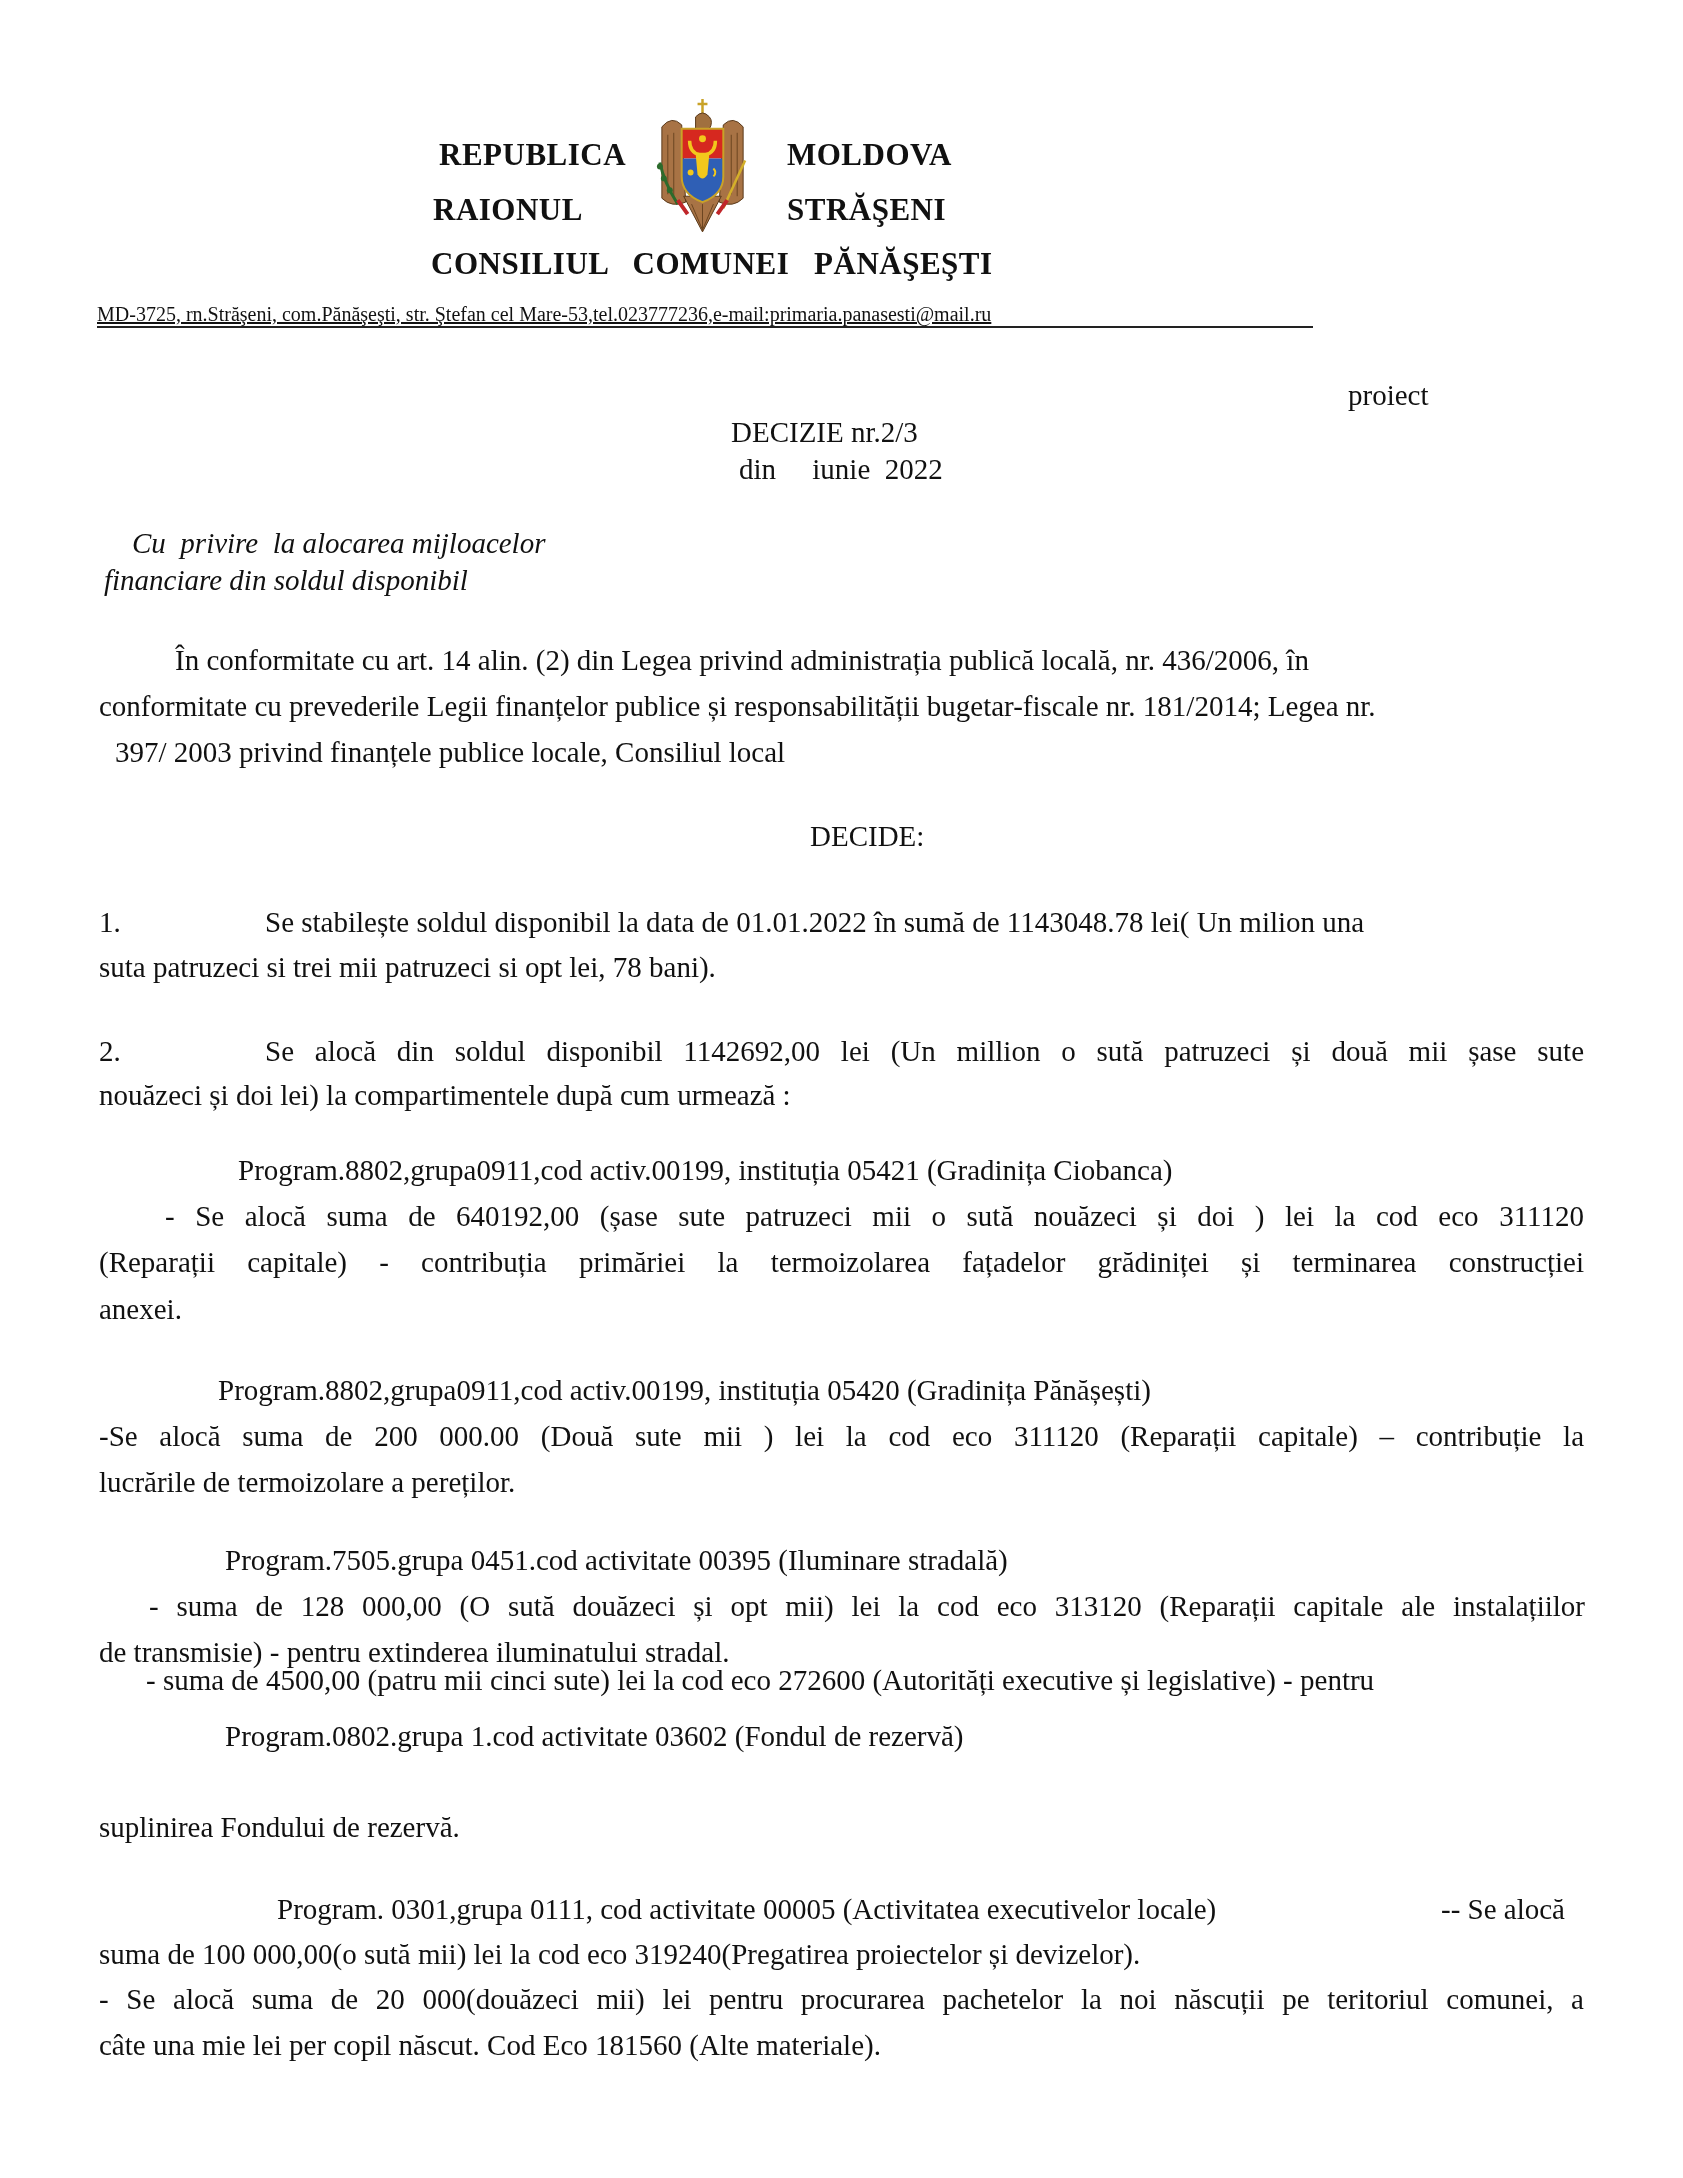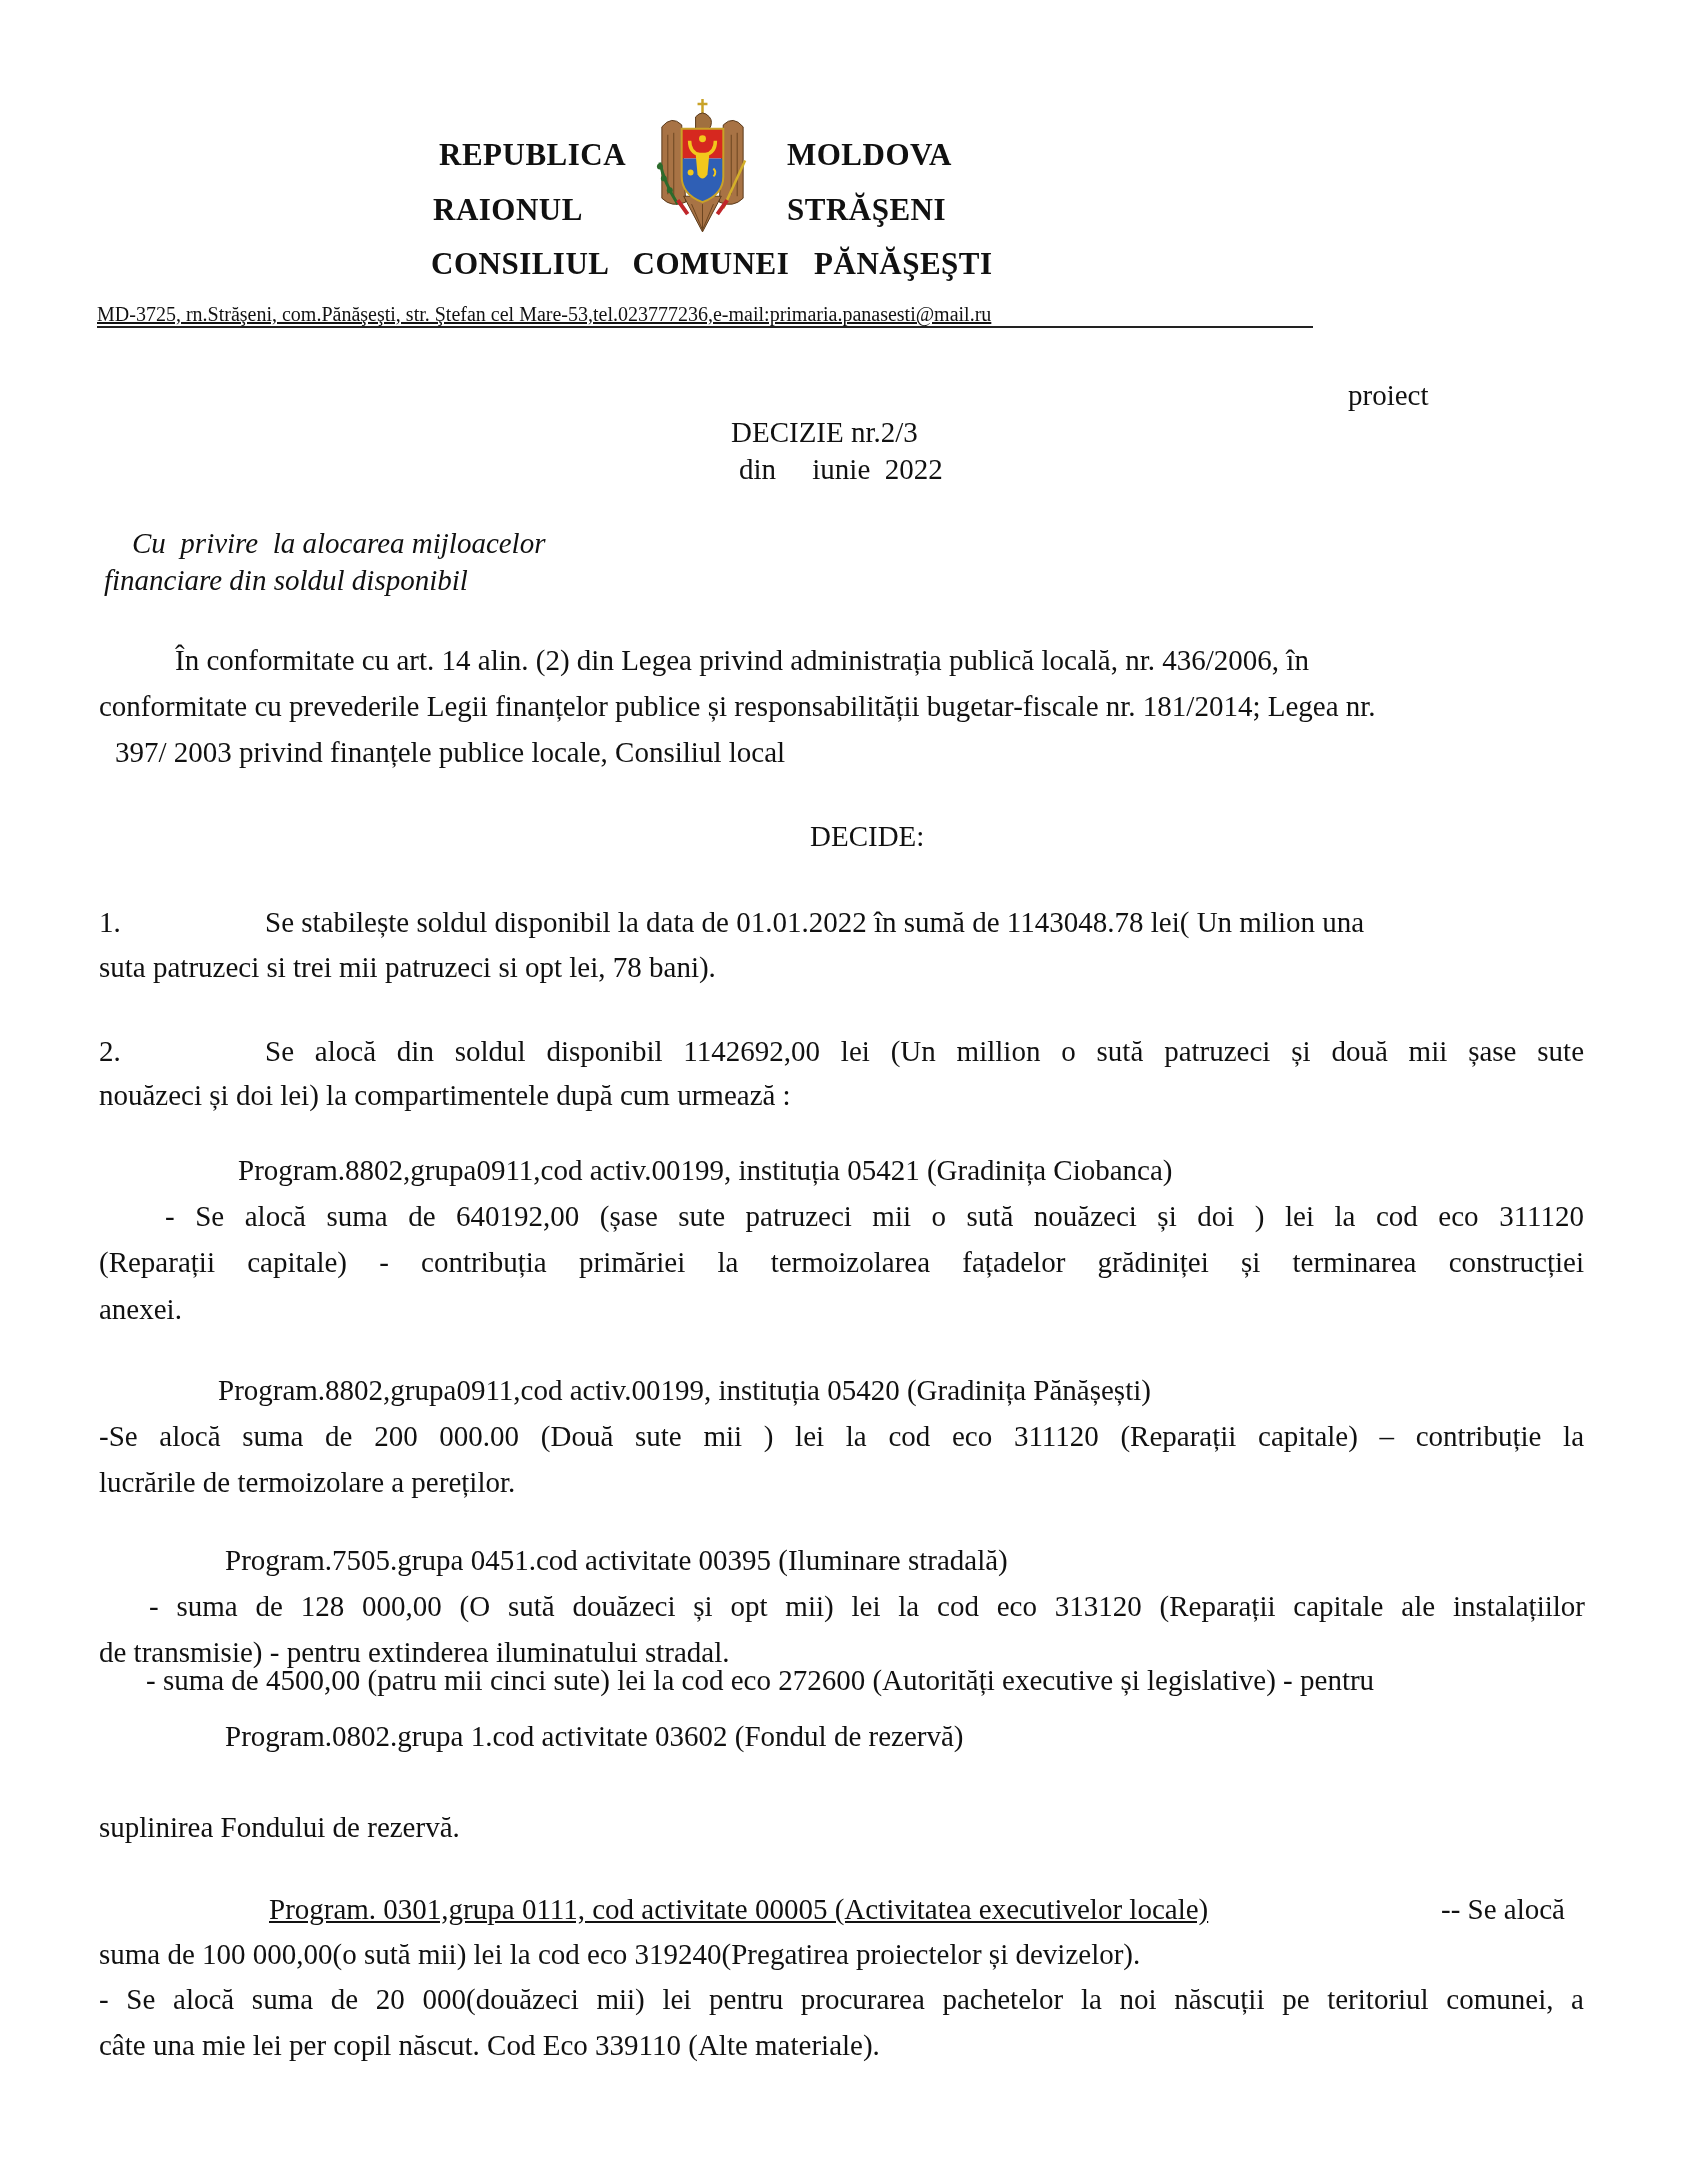--- a/index.html
+++ b/index.html
@@ -92,18 +92,18 @@
 <div class="line" style="left:99px; top:1466px;">lucrările de termoizolare a pereților.</div>
 
 <div class="line" style="left:225px; top:1544px;">Program.7505.grupa 0451.cod activitate 00395 (Iluminare stradală)</div>
 <div class="just" style="left:149px; width:1436px; top:1590px;">- suma de 128 000,00 (O sută douăzeci și opt mii) lei la cod eco 313120 (Reparații capitale ale instalațiilor</div>
 <div class="line" style="left:99px; top:1636px;">de transmisie)  -  pentru extinderea iluminatului stradal.</div>
 
 <div class="line" style="left:225px; top:1720px;">Program.0802.grupa 1.cod activitate 03602 (Fondul de rezervă)</div>
 <div class="line" style="left:146px; top:1664px;">- suma de 4500,00 (patru mii cinci sute) lei la cod eco 272600 (Autorități executive și legislative)  -  pentru</div>
 <div class="line" style="left:99px; top:1811px;">suplinirea Fondului de rezervă.</div>
 
-<div class="line" style="left:269px; top:1893px;text-decoration:underline;">Program. 0301,grupa 0111, cod activitate 00005 (Activitatea executivelor locale)</div>
+<div class="line" style="left:277px; top:1893px;">Program. 0301,grupa 0111, cod activitate 00005 (Activitatea executivelor locale)</div>
 <div class="line" style="left:1441px; top:1893px;">-- Se alocă</div>
 <div class="line" style="left:99px; top:1938px;">suma de 100 000,00(o sută mii) lei la cod eco 319240(Pregatirea proiectelor și devizelor).</div>
 <div class="just" style="top:1983px;">- Se alocă suma de 20 000(douăzeci mii) lei pentru procurarea pachetelor la noi născuții pe teritoriul comunei, a</div>
-<div class="line" style="left:99px; top:2029px;">câte una mie lei per copil născut. Cod Eco 339110 (Alte materiale).</div>
+<div class="line" style="left:99px; top:2029px;">câte una mie lei per copil născut. Cod Eco 181560 (Alte materiale).</div>
 
 
 </body></html>

